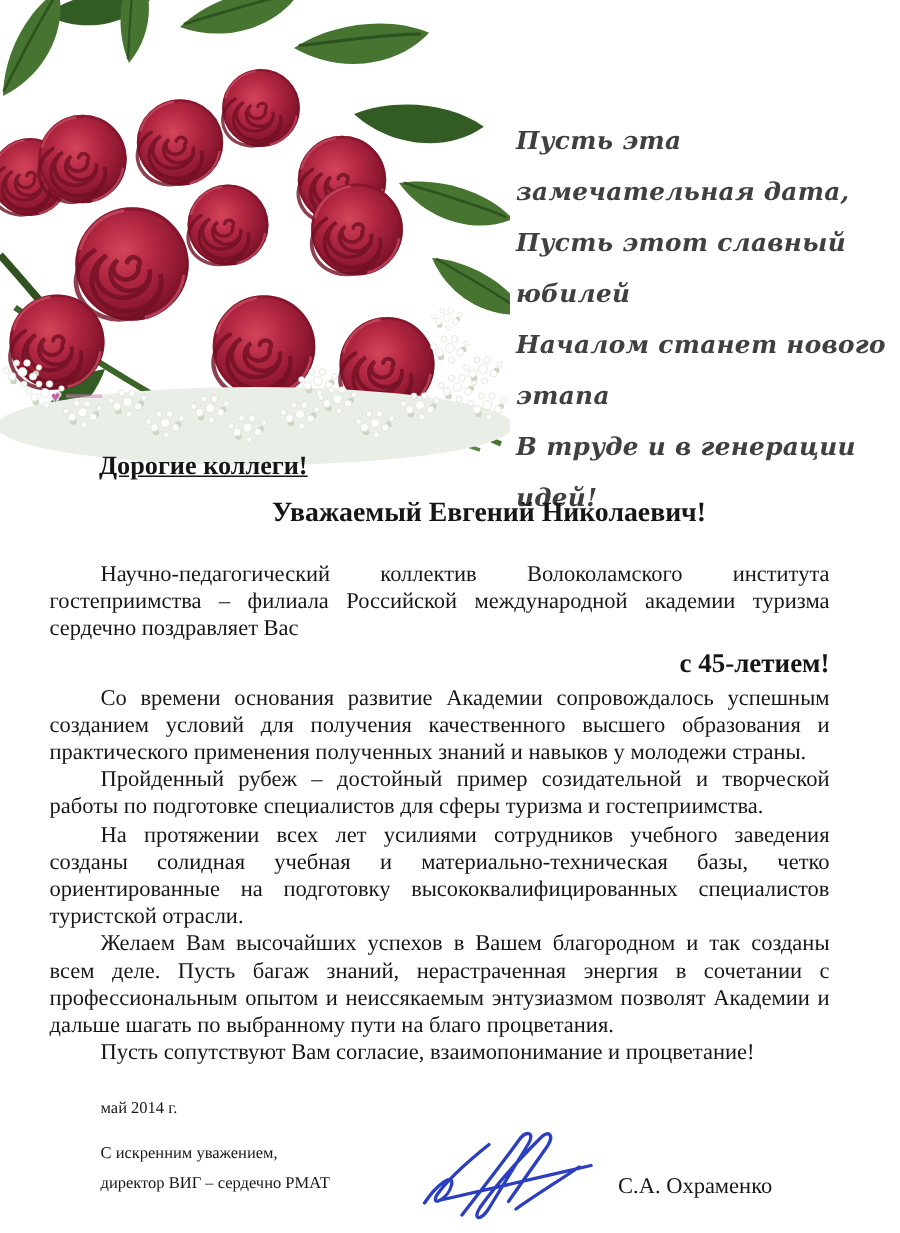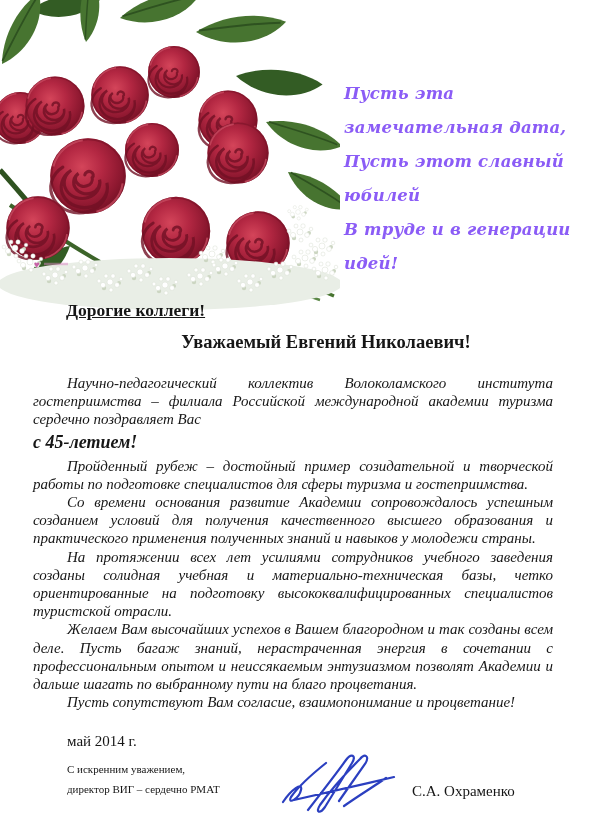--- a/index.html
+++ b/index.html
@@ -4,40 +4,40 @@
 <style>
   html,body { margin:0; padding:0; background:#ffffff; }
   .page {
     position:relative; width:600px; height:822px; background:#ffffff;
     font-family:"Liberation Serif", serif; color:#161616; overflow:hidden;
   }
   .bouquet { position:absolute; left:0; top:0; width:340px; height:314px; }
   .poem {
     position:absolute; left:344px; top:77px; width:254px;
     font-family:"DejaVu Serif", serif; font-style:italic; font-weight:bold;
-    font-size:16.5px; line-height:34px; color:#8b5cf6; letter-spacing:.2px;
+    font-size:16.5px; line-height:34px; color:#404040; letter-spacing:.2px;
   }
   .greet1 {
     position:absolute; left:66px; top:300px; width:520px; text-align:left;
     font-weight:bold; font-size:17.5px;text-decoration:underline;
   }
   .greet2 {
     position:absolute; left:66px; top:332px; width:520px; text-align:center;
     font-weight:bold; font-size:18.5px;
   }
   .body-text {
     position:absolute; left:33px; top:374px; width:520px;
-    font-size:15px; line-height:18.2px; text-align:justify;font-style:italic;
+    font-size:15px; line-height:18.2px; text-align:justify;
   }
   .body-text p { margin:0; text-indent:34px; }
   .jubilee {
-    text-align:left; text-indent:0 !important; font-weight:bold;
+    text-align:right; text-indent:0 !important; font-weight:bold;
     font-size:18px; line-height:22px; margin:2px 0 4px !important;
   }
-  .date-line { position:absolute; left:67px; top:733px; font-size:15px; }
+  .date-line { position:absolute; left:67px; top:733px; font-size:11px; }
   .closing { position:absolute; left:67px; top:760px; font-size:11px; line-height:19.5px; }
   .signer { position:absolute; left:412px; top:783px; font-size:15px; }
   .signature { position:absolute; left:274px; top:747px; width:134px; height:72px; }
 </style>
 </head>
 <body>
 
 <div class="page">
 
   <svg class="bouquet" viewBox="0 0 340 314" aria-hidden="true">
@@ -126,31 +126,32 @@
 
     <g>
       <text x="34" y="268" font-size="10" fill="#bb3b92" opacity="0.8">♥</text>
       <path d="M44 264 h24" stroke="#d985c2" stroke-width="2.5" opacity="0.5"></path>
     </g>
   </svg>
 
   <div class="poem">
     <div>Пусть эта замечательная дата,</div>
     <div>Пусть этот славный юбилей</div>
+    <div>Началом станет нового этапа</div>
     <div>В труде и в генерации идей!</div>
   </div>
 
   <div class="greet1">Дорогие коллеги!</div>
   <div class="greet2">Уважаемый Евгений Николаевич!</div>
 
   <div class="body-text">
     <p>Научно-педагогический коллектив Волоколамского института гостеприимства – филиала Российской международной академии туризма сердечно поздравляет Вас</p>
     <p class="jubilee">с 45-летием!</p>
+    <p>Со времени основания развитие Академии сопровождалось успешным созданием условий для получения качественного высшего образования и практического применения полученных знаний и навыков у молодежи страны.</p>
     <p>Пройденный рубеж – достойный пример созидательной и творческой работы по подготовке специалистов для сферы туризма и гостеприимства.</p>
-    <p>Со времени основания развитие Академии сопровождалось успешным созданием условий для получения качественного высшего образования и практического применения полученных знаний и навыков у молодежи страны.</p>
     <p>На протяжении всех лет усилиями сотрудников учебного заведения созданы солидная учебная и материально-техническая базы, четко ориентированные на подготовку высококвалифицированных специалистов туристской отрасли.</p>
     <p>Желаем Вам высочайших успехов в Вашем благородном и так созданы всем деле. Пусть багаж знаний, нерастраченная энергия в сочетании с профессиональным опытом и неиссякаемым энтузиазмом позволят Академии и дальше шагать по выбранному пути на благо процветания.</p>
     <p>Пусть сопутствуют Вам согласие, взаимопонимание и процветание!</p>
   </div>
 
   <div class="date-line">май 2014 г.</div>
 
   <div class="closing">
     <div>С искренним уважением,</div>
     <div>директор ВИГ – сердечно РМАТ</div>

